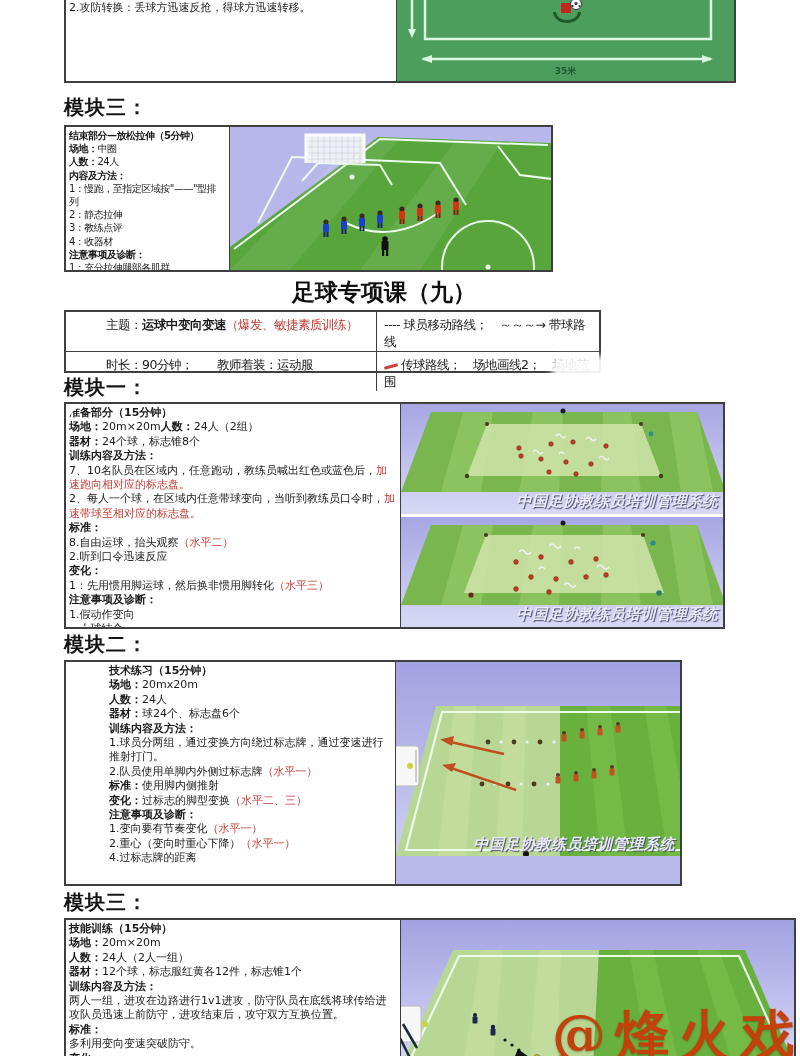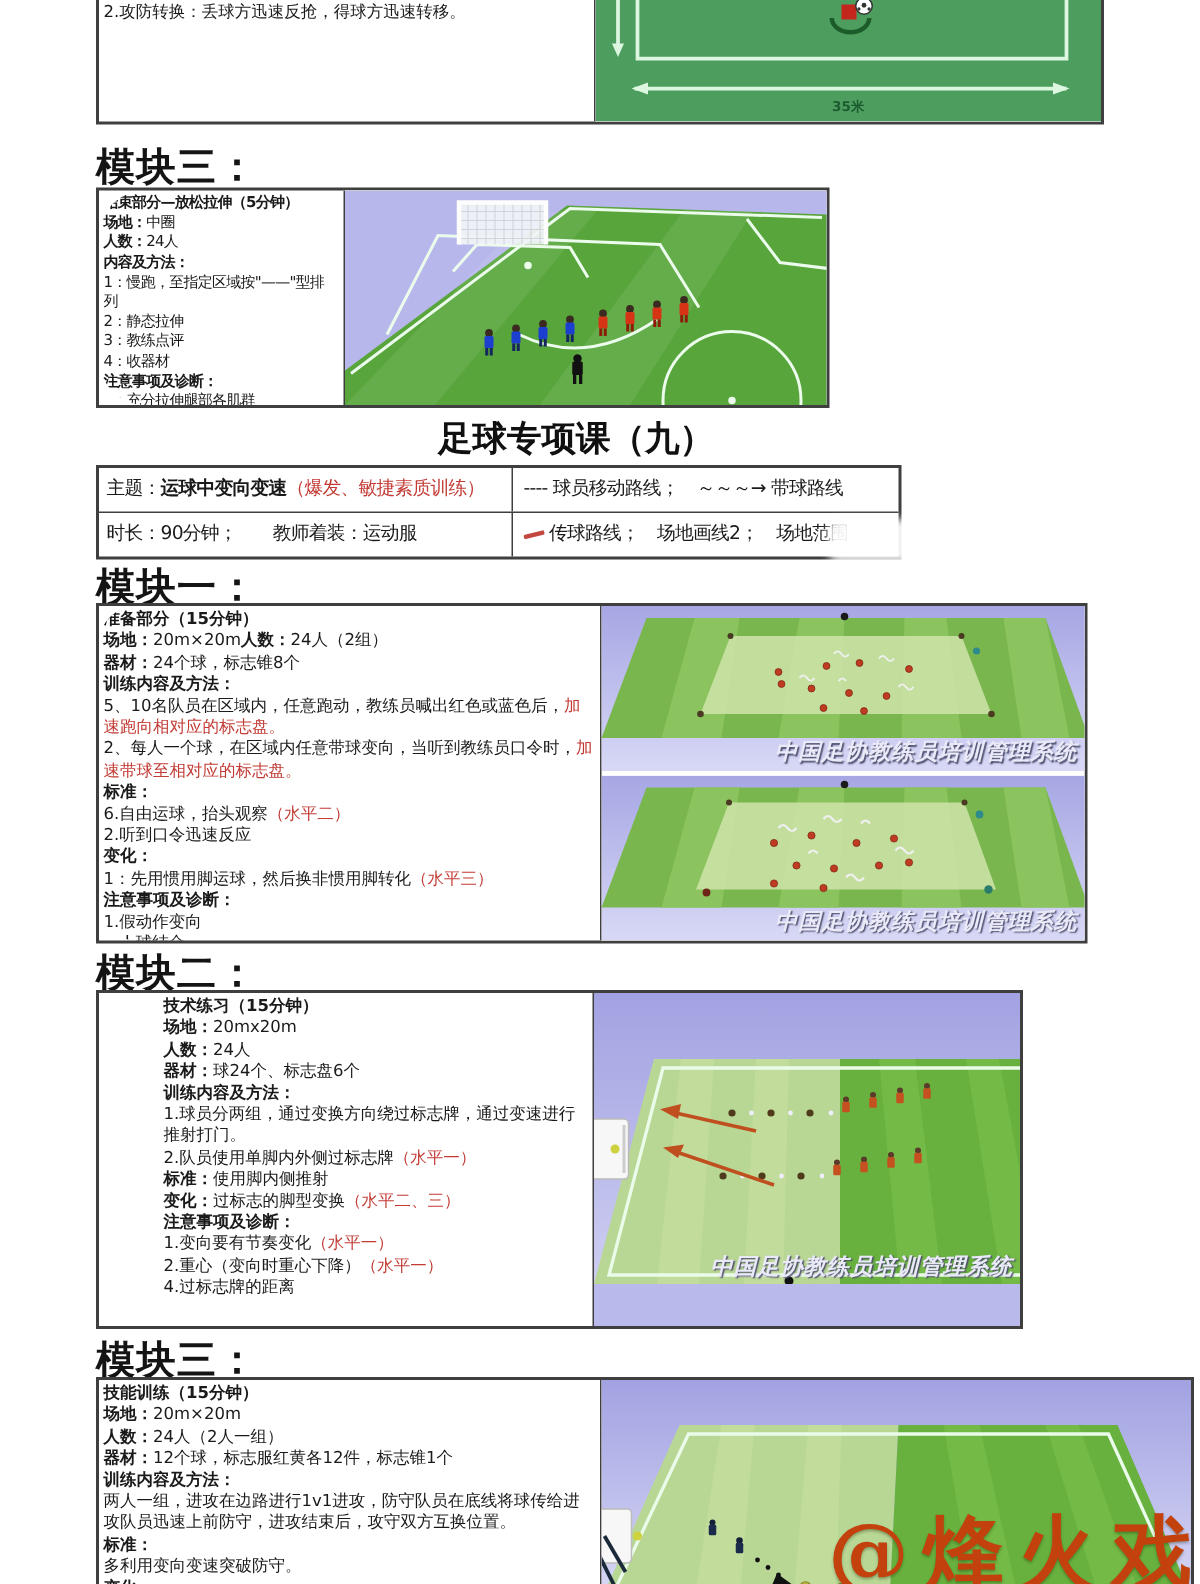--- a/index.html
+++ b/index.html
@@ -6,33 +6,33 @@
   #page{position:relative;width:800px;height:1056px;background:#ffffff;overflow:hidden;
         font-family:"DejaVu Sans","Liberation Sans",sans-serif;color:#1a1a1a;}
   .tbl{position:absolute;background:#fff;border:2px solid #3f3f3f;box-sizing:border-box;display:flex;}
   .cell{box-sizing:border-box;}
   .text-cell{font-size:11px;line-height:14.4px;padding:2px 4px 0 3px;overflow:hidden;}
   .text-cell .b{font-weight:bold;}
   .text-cell .r{color:#c23b35;}
   .tline{white-space:normal;}
   .img-cell{position:relative;overflow:hidden;border-left:1.5px solid #3f3f3f;flex:1;background:#fff;}
   svg{display:block;}
-  .mod-h{position:absolute;margin:0;font-size:26px;font-weight:bold;color:#141414;letter-spacing:1px;}
+  .mod-h{position:absolute;margin:0;font-size:20px;font-weight:bold;color:#141414;letter-spacing:1px;}
   
   #t-frag{left:64px;top:-3px;width:672px;height:86px;}
   #t-frag .text-cell{width:330px;}
   .dim-label{position:absolute;left:0;right:0;bottom:3px;text-align:center;font-size:9px;color:#1d5c31;font-weight:bold;}
   
   #t-a{left:64px;top:125px;width:489px;height:147px;}
-  #t-a .text-cell{width:163px;font-size:10px;line-height:13.2px;letter-spacing:-0.5px;border-radius:31px;}
+  #t-a .text-cell{width:163px;font-size:10px;line-height:13.2px;letter-spacing:-0.5px;}
   
   .title{position:absolute;left:64px;top:277px;width:640px;text-align:center;font-size:23px;font-weight:bold;color:#101010;}
   
   #t-head{left:64px;top:310px;width:537px;height:63px;flex-direction:column;}
-  .ht-row{display:flex;flex:1;border-bottom:1.5px solid #3f3f3f;}
+  .ht-row{display:flex;flex:1;border-bottom:1.5px solid #3f3f3f;padding-left:35px;}
   .ht-row:last-child{border-bottom:none;}
   .ht-c1{width:276px;border-right:1.5px solid #3f3f3f;padding:5px 5px 0 5px;font-size:12.5px;letter-spacing:-0.5px;overflow:hidden;}
   .ht-c2{flex:1;padding:5px 5px 0 7px;font-size:12.5px;letter-spacing:-0.5px;position:relative;overflow:visible;}
   .ht-c1 .b,.ht-c2 .b{font-weight:bold;}
   .ht-c1 .r,.ht-c2 .r{color:#c23b35;}
   .pic-red-mark{display:inline-block;width:14px;height:2.5px;background:#c2473f;border-radius:1px;
                 transform:rotate(-14deg);vertical-align:2px;margin-right:3px;}
   .blur-patch{position:absolute;right:-6px;top:9px;width:48px;height:19px;background:#ffffff;
               box-shadow:0 0 6px 5px #ffffff;border-radius:3px;opacity:.93;}
   
@@ -219,24 +219,24 @@
     </div>
   </div>
 
   <h2 class="mod-h" id="h-m1">模块一：</h2>
   <div class="tbl" id="t-b">
     <div class="cell text-cell">
         <div class="tline"><span class="b">准备部分（15分钟）</span></div>
         <div class="tline"><span class="b">场地：</span><span>20m×20m</span><span class="b">人数：</span><span>24人（2组）</span></div>
         <div class="tline"><span class="b">器材：</span><span>24个球，标志锥8个</span></div>
         <div class="tline"><span class="b">训练内容及方法：</span></div>
-        <div class="tline"><span>5、10名队员在区域内，任意跑动，教练员喊出红色或蓝色后，</span><span class="r">加速跑向相对应的标志盘。</span></div>
+        <div class="tline"><span>7、10名队员在区域内，任意跑动，教练员喊出红色或蓝色后，</span><span class="r">加速跑向相对应的标志盘。</span></div>
         <div class="tline"><span>2、每人一个球，在区域内任意带球变向，当听到教练员口令时，</span><span class="r">加速带球至相对应的标志盘。</span></div>
         <div class="tline"><span class="b">标准：</span></div>
-        <div class="tline"><span>6.自由运球，抬头观察</span><span class="r">（水平二）</span></div>
+        <div class="tline"><span>8.自由运球，抬头观察</span><span class="r">（水平二）</span></div>
         <div class="tline"><span>2.听到口令迅速反应</span></div>
         <div class="tline"><span class="b">变化：</span></div>
         <div class="tline"><span>1：先用惯用脚运球，然后换非惯用脚转化</span><span class="r">（水平三）</span></div>
         <div class="tline"><span class="b">注意事项及诊断：</span></div>
         <div class="tline"><span>1.假动作变向</span></div>
         <div class="tline"><span>2.人球结合</span></div>
       </div>
     <div class="cell img-cell">
       <div class="img-stack">
         <div class="img3d">

